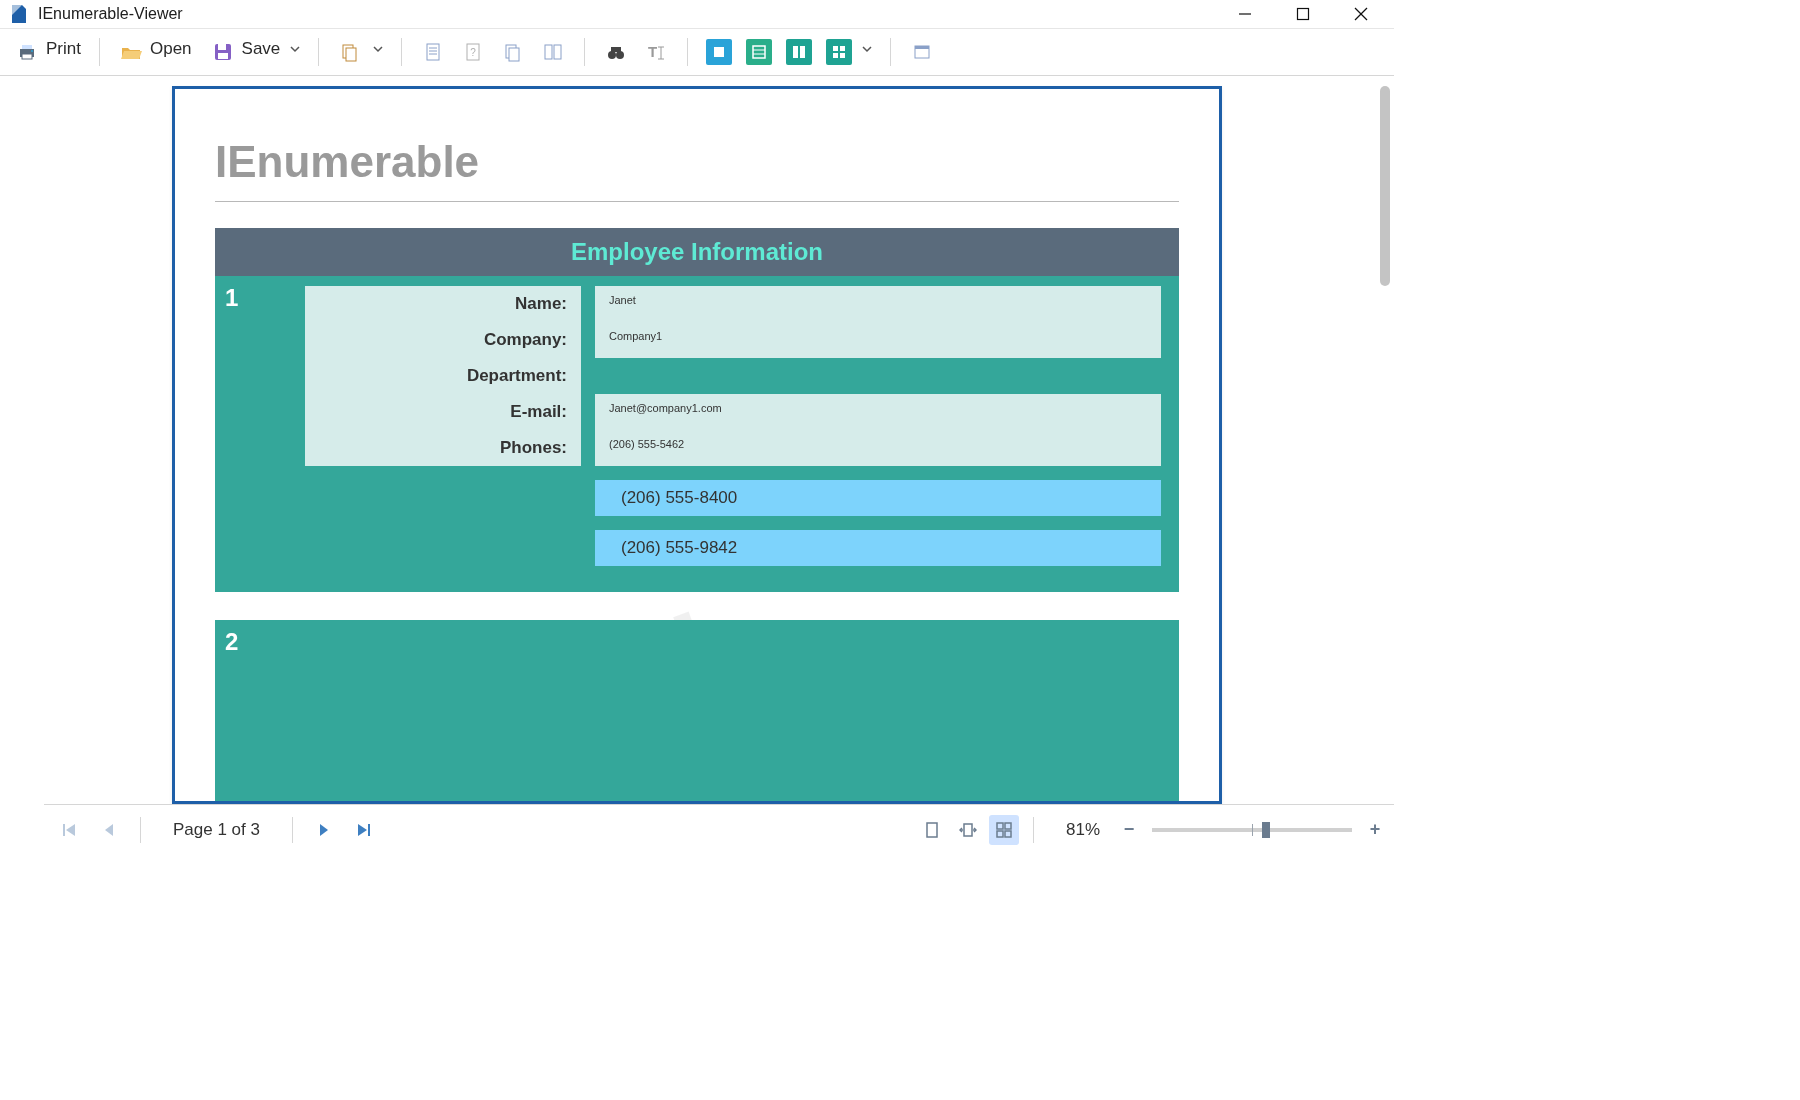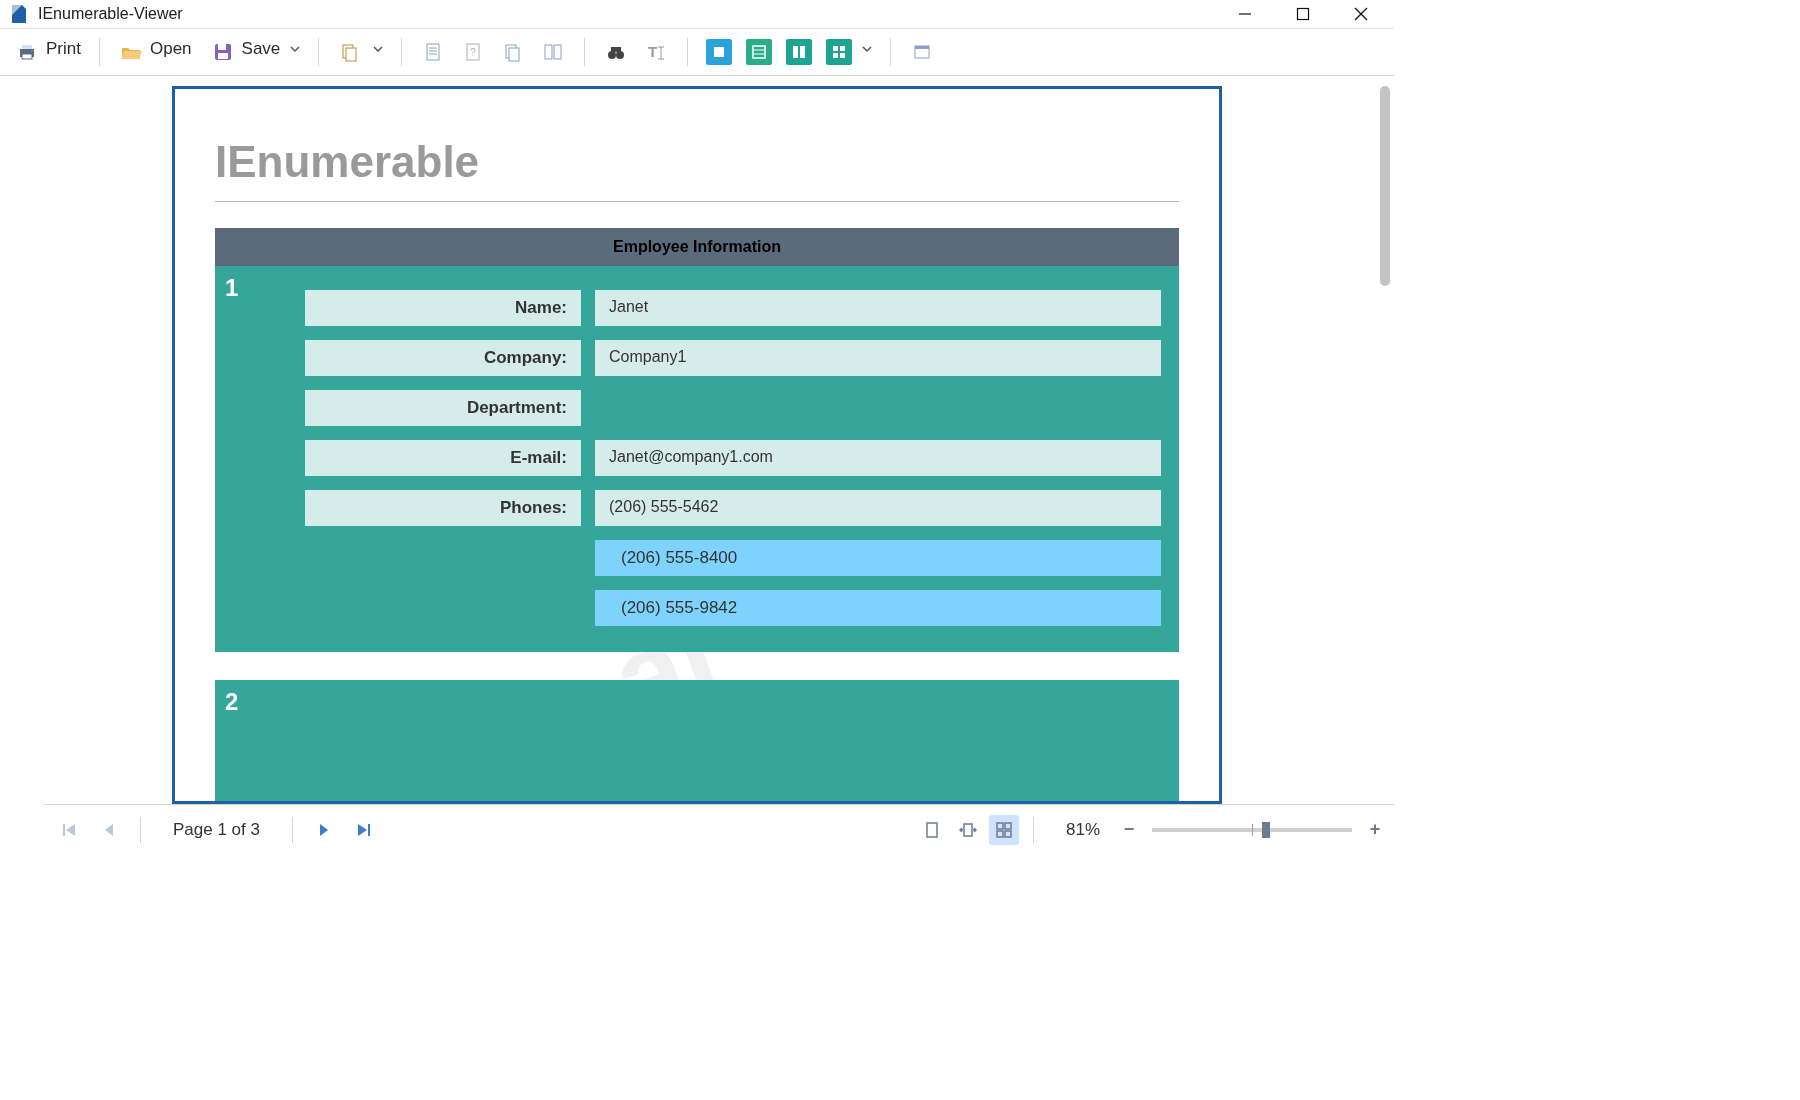--- a/index.html
+++ b/index.html
@@ -88,46 +88,46 @@
     max-height: 720px;
     overflow:hidden;
   }
   .report-title {
     font-size: 44px; font-weight:700; color:#9a9a9a;
     border-bottom: 1px solid #b8b8b8;
     padding-bottom: 14px;
     margin-bottom: 26px;
   }
   .section-header {
-    background:#5a6b7c; color:#000000;
-    text-align:center; font-size:16px; font-weight:600;
+    background:#5a6b7c; color:#5eead4;
+    text-align:center; font-size:24px; font-weight:600;
     padding: 10px 0;
   }
   .record {
     background:#34a79a;
     padding: 10px 18px 26px 18px;
     position:relative;
     margin-bottom: 28px;
   }
   .record-num {
     color:#fff; font-size:24px; font-weight:600;
     position:absolute; top:8px; left:10px;
   }
   .field-row {
-    display:flex; gap:14px; margin-top:14px;
+    display:flex; gap:14px; margin-top:0;
     margin-left: 72px;
   }
   .field-label {
     width: 276px; background:#d6ecea;
     text-align:right; padding: 8px 14px;
     font-weight:600; color:#333; font-size:17px;
   }
   .field-value {
     flex:1; background:#d6ecea;
-    padding: 8px 14px; color:#333; font-size:16px;
+    padding: 8px 14px; color:#333; font-size:11px;
   }
   .phone-extra {
     margin-left: 362px; margin-top:14px;
     background:#7dd3fc;
     padding:8px 26px; color:#333; font-size:17px;
   }
   .watermark {
     position:absolute;
     left: 440px; top: 510px;
     font-size: 120px; font-weight:600;

